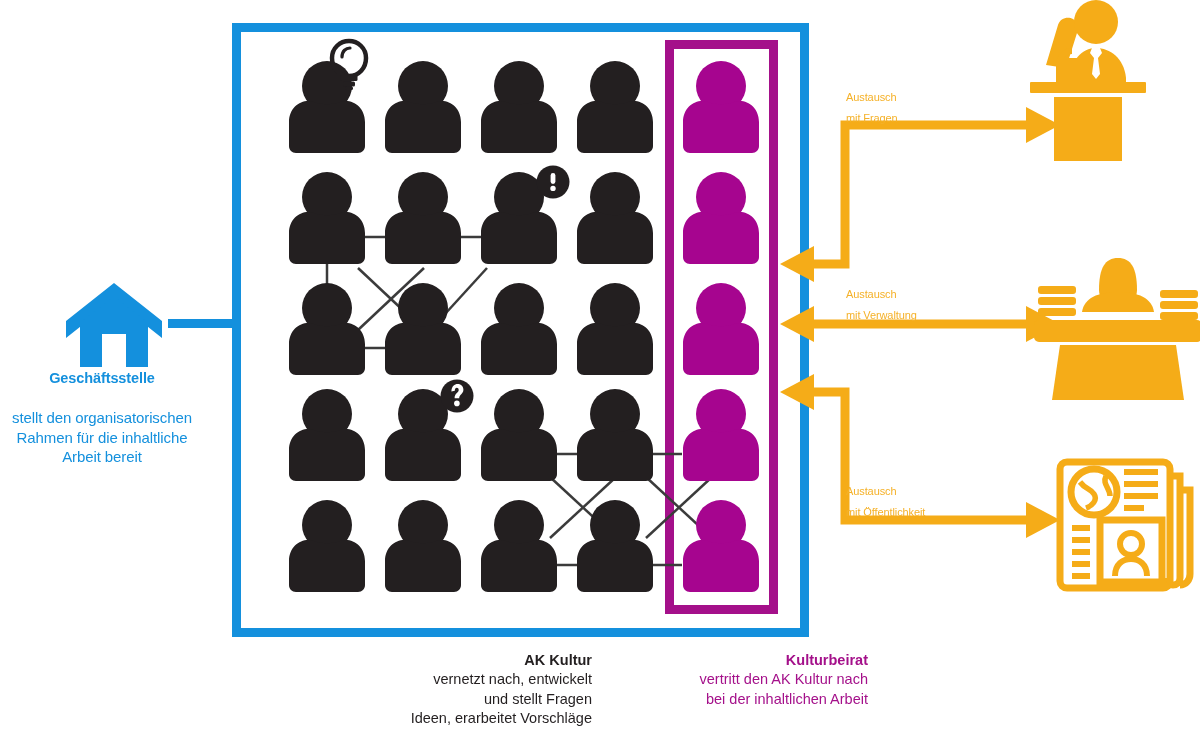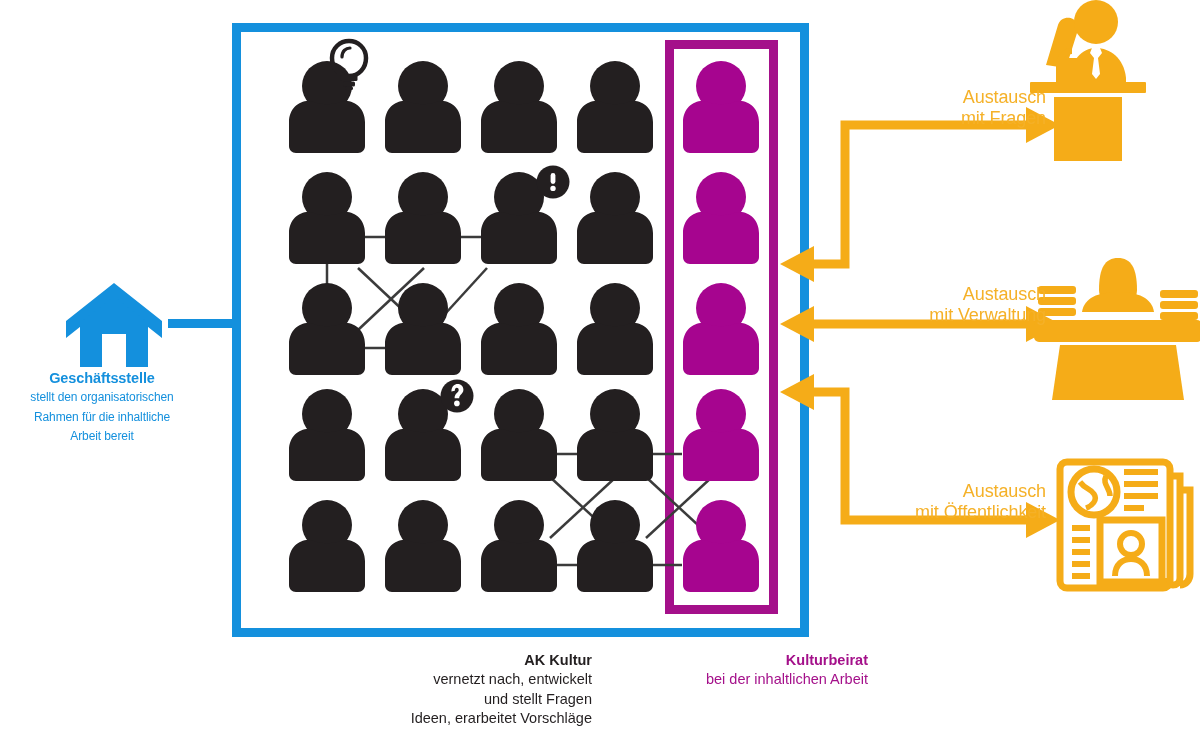--- a/index.html
+++ b/index.html
@@ -13,38 +13,38 @@
 
   .txt{position:absolute;}
 
   
   #gs-block{left:0px;top:368px;width:204px;text-align:center;}
   #gs-title{
     font-size:14.5px;font-weight:bold;color:#1490dd;
     line-height:20px;letter-spacing:-0.1px;
   }
   #gs-desc{
-    font-size:12px;font-weight:normal;color:#1490dd;
-    line-height:19.5px;letter-spacing:-0.1px;
+    font-size:15px;font-weight:normal;color:#1490dd;
+    line-height:19.5px;letter-spacing:-0.1px;margin-top:20px;
   }
 
   
   #ak-block{left:268px;top:650px;width:324px;text-align:right;}
   #ak-title{font-size:14.5px;font-weight:bold;color:#231f20;line-height:20px;}
   #ak-desc{font-size:14.5px;color:#231f20;line-height:19.5px;}
 
   
   #kb-block{left:592px;top:650px;width:276px;text-align:right;}
   #kb-title{font-size:14.5px;font-weight:bold;color:#a4108a;line-height:20px;}
   #kb-desc{font-size:14.5px;color:#a4108a;line-height:19.5px;}
 
   
   .ex-label{
-    font-size:18px;color:#f5b128;line-height:20.5px;
-    text-align:right;letter-spacing:-0.1px;
+    font-size:11px;color:#f5b128;line-height:20.5px;
+    text-align:left;letter-spacing:-0.1px;
   }
   #ex0{left:846px;top:87px;width:200px;}
   #ex1{left:846px;top:284px;width:200px;}
   #ex2{left:846px;top:481px;width:200px;}
 </style>
 </head>
 <body>
 
 <div id="stage">
 
@@ -273,20 +273,21 @@
     <div id="ak-desc">
       <div>vernetzt nach, entwickelt</div>
       <div>und stellt Fragen</div>
       <div>Ideen, erarbeitet Vorschläge</div>
     </div>
   </div>
 
   <div class="txt" id="kb-block">
     <div id="kb-title">Kulturbeirat</div>
     <div id="kb-desc">
+      <div>vertritt den AK Kultur nach</div>
       <div>bei der inhaltlichen Arbeit</div>
     </div>
   </div>
 
   <div class="txt ex-label" id="ex0">
     <div>Austausch</div>
     <div>mit Fragen</div>
   </div>
 
   <div class="txt ex-label" id="ex1">

